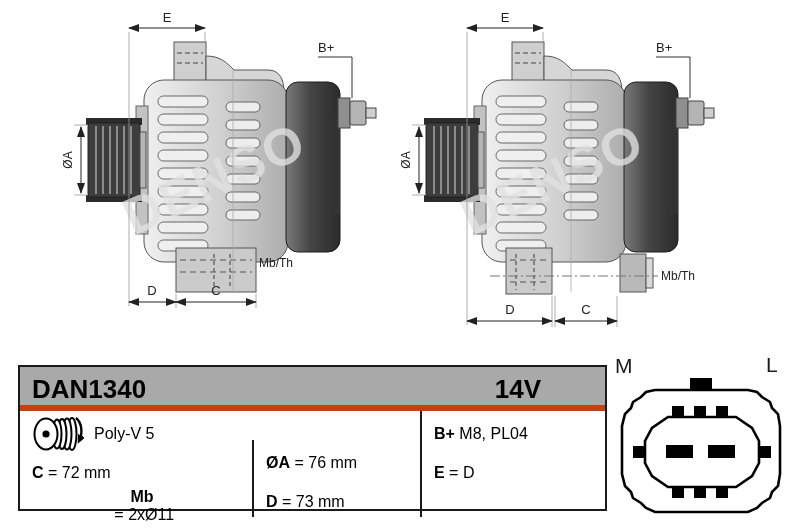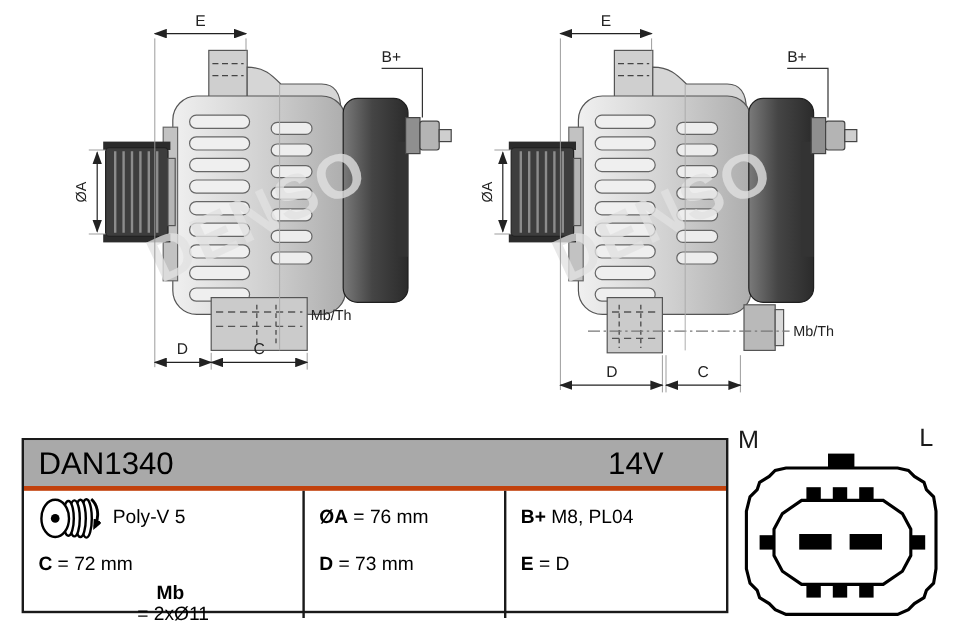--- a/index.html
+++ b/index.html
@@ -17,28 +17,28 @@
   #drawings{position:absolute;left:0;top:0;}
   #connector{position:absolute;left:608px;top:352px;}
 
   .spec-table{
     position:absolute;left:18px;top:365px;width:589px;height:146px;
     border:2px solid #1a1a1a;box-sizing:border-box;background:#fff;
     display:flex;flex-direction:column;
   }
   .thead{
     height:38px;flex:0 0 38px;background:#a9a9a9;
-    display:flex;align-items:center;
-    font-size:26px;font-weight:400;color:#000;
+    display:flex;align-items:flex-end;
+    font-size:26px;font-weight:700;color:#000;
     padding:0 18px 0 12px;box-sizing:border-box;
   }
   .thead .pn{flex:1 1 auto;}
-  .thead .volt{margin-right:34px;}
+  .thead .volt{margin-right:46px;}
   .tbody{
-    flex:1 1 auto;display:flex;border-top:4px solid #c2410c;
+    flex:1 1 auto;display:flex;border-top:6px solid #c2410c;align-items:flex-end;
   }
   .tcol{box-sizing:border-box;padding:0 0 0 12px;display:flex;flex-direction:column;}
   .tcol.c1{width:232px;}
   .tcol.c2{width:168px;border-left:2px solid #1a1a1a;}
   .tcol.c3{flex:1 1 auto;border-left:2px solid #1a1a1a;}
   .trow{display:flex;align-items:center;font-size:16px;color:#000;}
   .trow.r1{height:46px;}
   .trow.r2{height:31px;}
   .trow.r3{height:29px;flex-direction:column;}
   .trow .b{font-weight:700;white-space:pre;}

